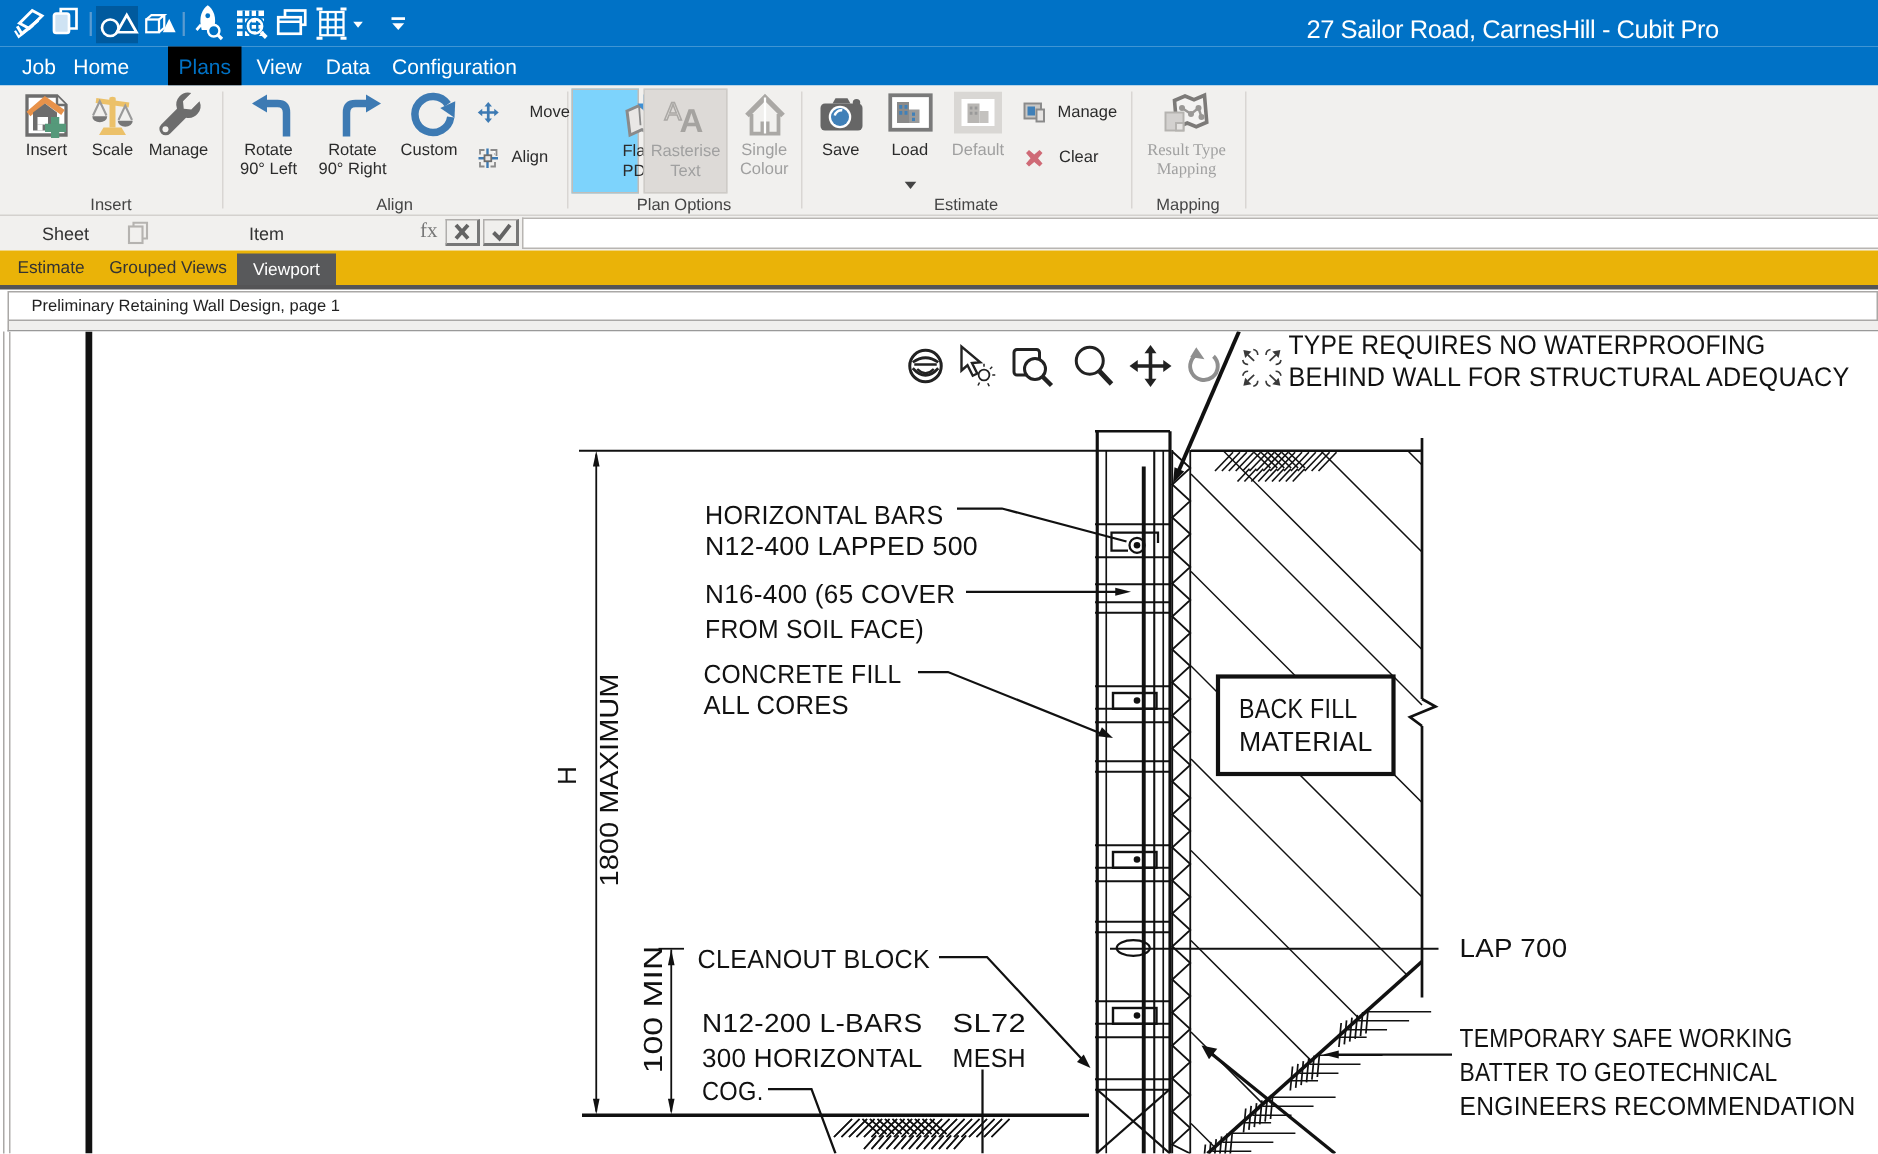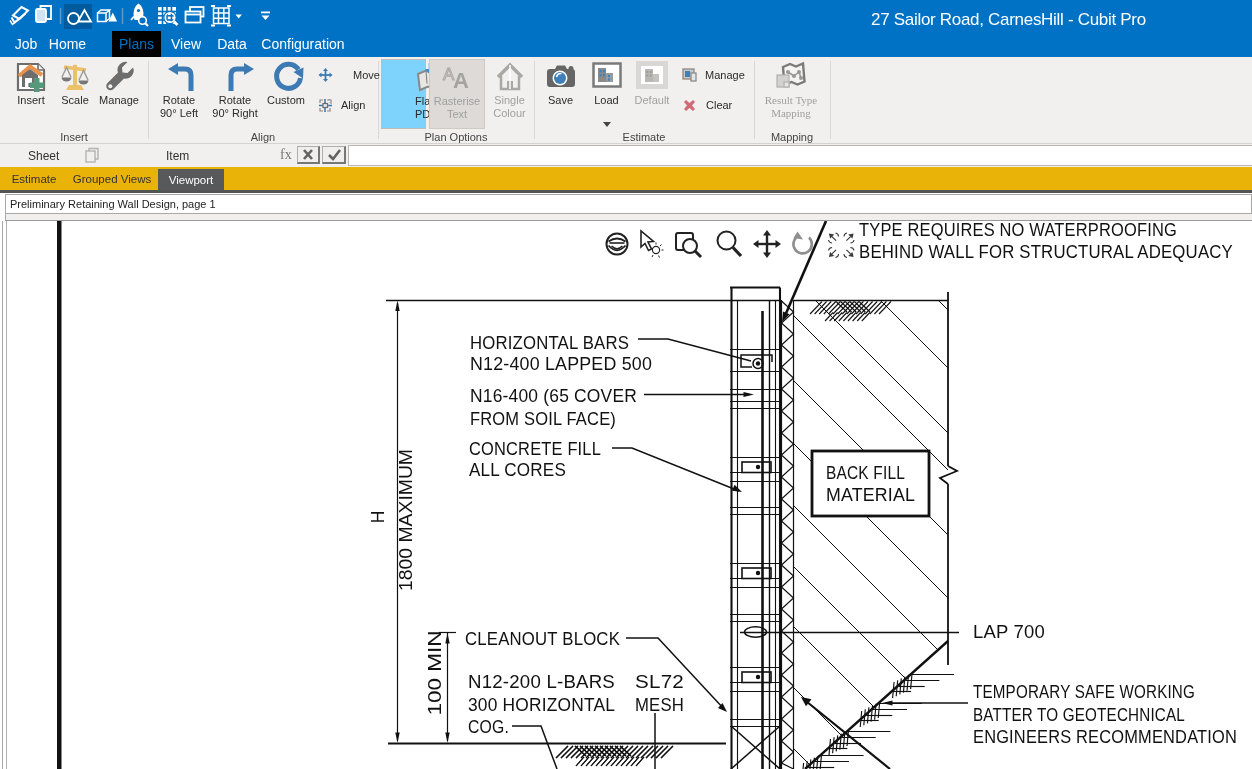--- a/index.html
+++ b/index.html
@@ -17,21 +17,21 @@
 .dis{color:#a0a0a0;}
 .smallbtn{position:absolute;height:16px;font-size:11px;color:#2b2b2b;display:flex;align-items:center;}
 .smallbtn svg{margin-right:4px;}
 .formula{position:absolute;left:0;top:144px;width:1252px;height:23px;background:#f1f0ee;font-size:12px;color:#333;}
 .finput{position:absolute;left:348px;top:1px;width:904px;height:21px;background:#fff;border:1px solid #b8b5b2;border-right:none;}
 .fbtn{position:absolute;top:2px;height:18px;background:#f0efed;border-style:solid;border-width:1px 2px 2px 1px;border-color:#b0aeac #777 #777 #b0aeac;}
 .vtabs{position:absolute;left:0;top:167px;width:1252px;height:24px;background:#eab308;font-size:11.5px;color:#333;}
 .vtab{position:absolute;top:0;height:24px;line-height:24px;text-align:center;}
 .vtab.active{background:#58595b;color:#fff;top:2px;height:22px;line-height:22px;text-align:center;}
 .darksep{position:absolute;left:0;top:190px;width:1252px;height:3px;background:#545456;}
-.hdr{position:absolute;left:5px;top:194px;width:1247px;height:20px;background:#fff;border:1px solid #aaa8a6;font-size:11px;color:#222;line-height:18px;padding-left:4px;}
+.hdr{position:absolute;left:5px;top:194px;width:1247px;height:20px;background:#fff;border:1px solid #aaa8a6;font-size:11px;color:#222;line-height:18px;padding-left:15px;}
 .hdrstrip{position:absolute;left:5px;top:214px;width:1247px;height:7px;background:#f0efed;border-bottom:1px solid #999;border-left:1px solid #aaa8a6;}
 .canvas{position:absolute;left:6px;top:221px;width:1246px;height:440px;background:#fff;}
 .canvas svg text{font-family:"Liberation Sans",sans-serif;fill:#111;}
 
 </style></head><body>
 <div class="titlebar">
 <svg class="qat" width="280" height="26" viewBox="0 0 280 26" fill="none" stroke="#fff">
 <g stroke-width="2">
         <path d="M9 12.5 L17.5 4 L24 7.5 L15.5 16 Z"></path>
         <path d="M7.5 14.5 L10.5 19.5 L21.5 10.5"></path>

